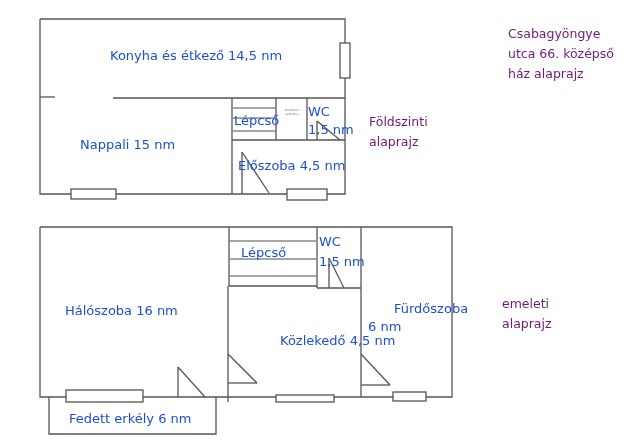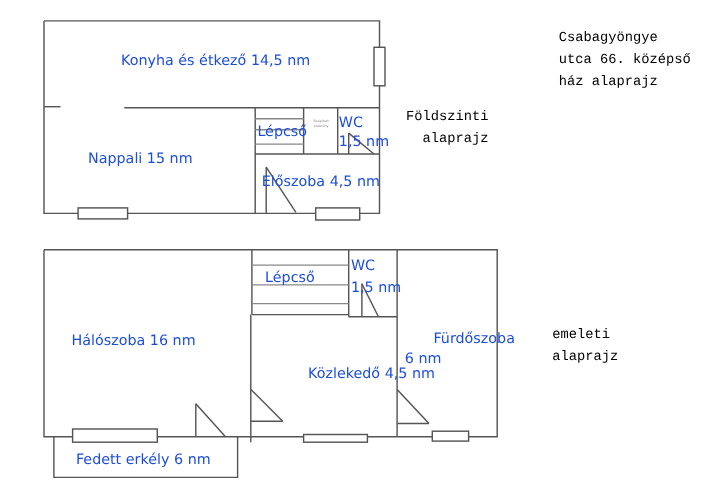--- a/index.html
+++ b/index.html
@@ -1,20 +1,20 @@
 <!DOCTYPE html>
 <html><head>
 <meta charset="utf-8">
 <style>
   html, body { margin:0; padding:0; background:#ffffff; }
   #canvas { position:relative; width:640px; height:442px; overflow:hidden; background:#fff; font-family:"DejaVu Sans", "Liberation Sans", sans-serif; color:#111; }
   svg.plan { position:absolute; left:0; top:0; }
   .lbl { position:absolute; font-size:13px; line-height:19px; white-space:nowrap; color:#1d4ed8; }
   .tiny { position:absolute; font-size:3px; line-height:4px; color:#888; text-align:center; width:28px; }
-  .note { position:absolute; font-size:12.5px; line-height:20px; white-space:pre-line; color:#000000;font-family:Liberation Mono, monospace; }
+  .note { position:absolute; font-size:12.5px; line-height:20px; white-space:pre-line; color:#701a75; }
 </style>
 </head>
 <body>
 
 <div id="canvas">
 
   <svg class="plan" width="640" height="442" viewBox="0 0 640 442">
     <g fill="none" stroke="#555" stroke-width="1.3">
 
       <g>
@@ -82,21 +82,21 @@
       <g fill="#fff">
         <rect x="66" y="390" width="77" height="12"></rect>
         <rect x="276" y="395" width="58" height="7"></rect>
         <rect x="393" y="392" width="33" height="9"></rect>
       </g>
     </g>
   </svg>
 
   <div class="note" style="left:508px; top:24px;"><span>Csabagyöngye</span><br><span>utca 66. középső</span><br><span>ház alaprajz</span></div>
 
-  <div class="note" style="left:369px; top:96px;text-align:right;"><span>Földszinti</span><br><span>alaprajz</span></div>
+  <div class="note" style="left:369px; top:112px;"><span>Földszinti</span><br><span>alaprajz</span></div>
 
   <div class="lbl" style="left:110px; top:46px;">Konyha és étkező 14,5 nm</div>
   <div class="lbl" style="left:80px; top:135px;">Nappali 15 nm</div>
   <div class="lbl" style="left:234px; top:111px;">Lépcső</div>
   <div class="tiny" style="left:278px; top:108px;"><span>Beépített</span><br><span>szekrény</span></div>
   <div class="lbl" style="left:308px; top:102px;">WC</div>
   <div class="lbl" style="left:308px; top:120px;">1,5 nm</div>
   <div class="lbl" style="left:238px; top:156px;text-align:right;">Előszoba 4,5 nm</div>
 
   <div class="note" style="left:502px; top:294px;"><span>emeleti</span><br><span>alaprajz</span></div>

